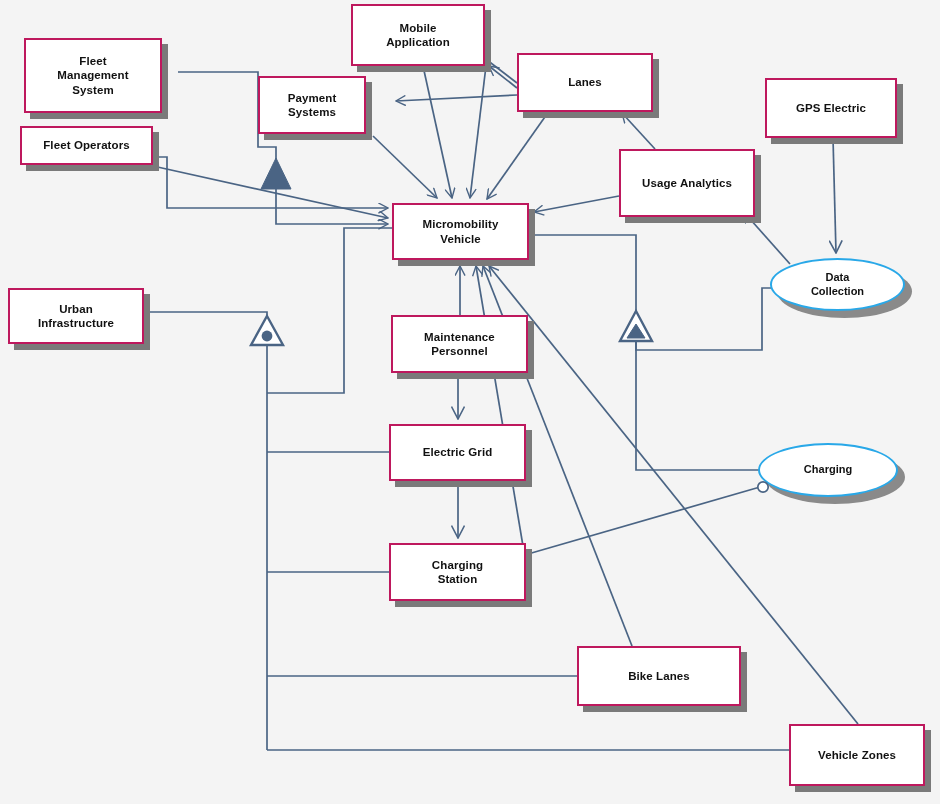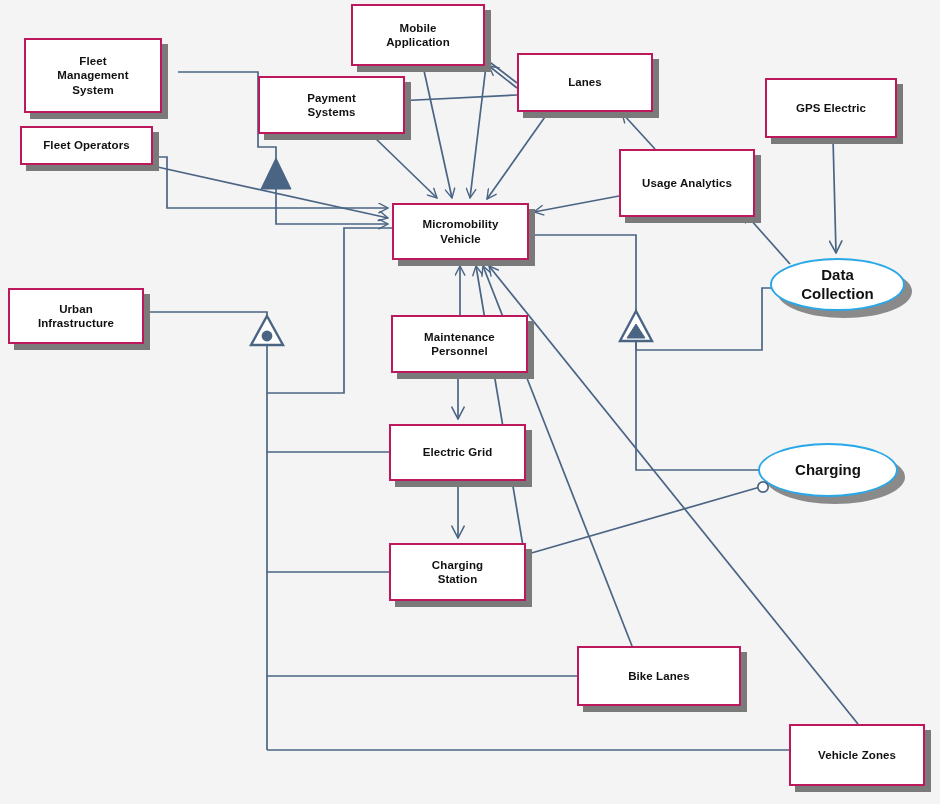--- a/index.html
+++ b/index.html
@@ -33,21 +33,21 @@
   .ell .eshadow{
     position:absolute;left:7px;top:7px;width:100%;height:100%;
     background:#8a8a8a;border-radius:50%;
   }
   .ell .ebody{
     position:absolute;left:0;top:0;width:100%;height:100%;
     box-sizing:border-box;
     background:#fff;border:2.5px solid #29a8e8;border-radius:50%;
     display:flex;align-items:center;justify-content:center;text-align:center;
   }
-  .ell .label{font-weight:bold;font-size:15px;color:#111;line-height:1.22;}
+  .ell .label{font-weight:bold;font-size:11px;color:#111;line-height:1.22;}
 </style>
 </head>
 <body>
 
 <div id="stage">
 
   <svg class="layer" viewBox="0 0 940 804" preserveAspectRatio="none">
     <defs>
 
       <marker id="oa" viewBox="0 0 12 12" refX="11" refY="6" markerWidth="11" markerHeight="11" orient="auto-start-reverse" markerUnits="userSpaceOnUse">
@@ -135,21 +135,21 @@
     </div>
   </div>
 
   <div class="node" style="left:351px;top:4px;width:134px;height:62px">
     <div class="shadow"></div>
     <div class="body">
       <div class="label">Mobile<br>Application</div>
     </div>
   </div>
 
-  <div class="node" style="left:258px;top:76px;width:147px;height:58px">
+  <div class="node" style="left:258px;top:76px;width:108px;height:58px">
     <div class="shadow"></div>
     <div class="body">
       <div class="label">Payment<br>Systems</div>
     </div>
   </div>
 
   <div class="node" style="left:517px;top:53px;width:136px;height:59px">
     <div class="shadow"></div>
     <div class="body">
       <div class="label">Lanes</div>

